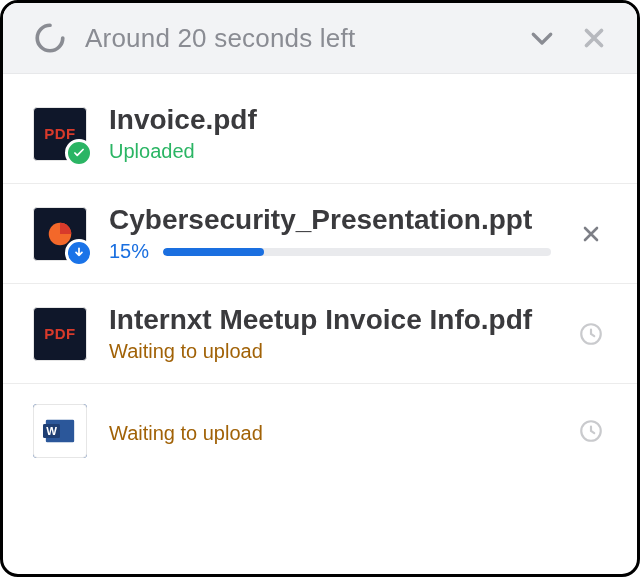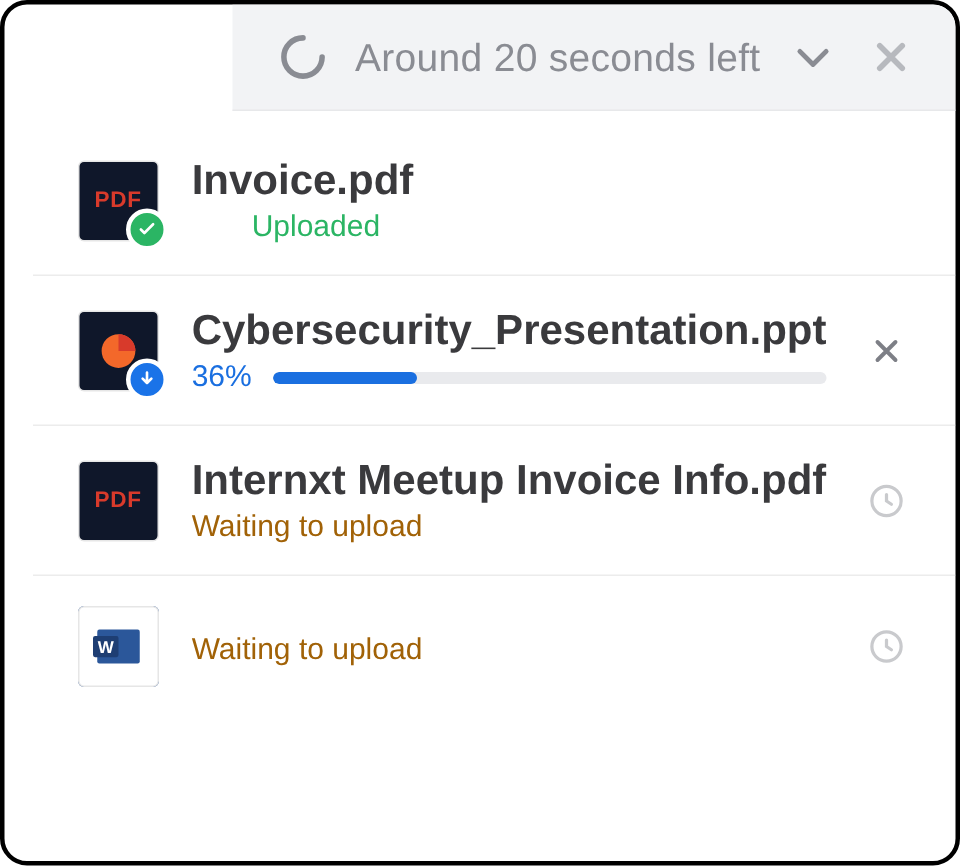--- a/index.html
+++ b/index.html
@@ -5,21 +5,21 @@
   * { box-sizing: border-box; margin: 0; padding: 0; }
   html, body { width: 640px; height: 577px; }
   body {
     font-family: -apple-system, BlinkMacSystemFont, "Segoe UI", Helvetica, Arial, sans-serif;
     background: #fff;
     color: #3a3a3a;
     border-radius: 18px;
     overflow: hidden;
     border: 3px solid #000;
   }
-  .panel { width: 100%; height: 100%; display: flex; flex-direction: column; align-items: flex-end; }
+  .panel { width: 100%; height: 100%; display: flex; flex-direction: column; }
   .header {
     background: #f2f3f5;
     display: flex;
     align-items: center;
     padding: 18px 26px 18px 30px;
     gap: 18px;
     border-bottom: 1px solid #e7e8ea;
   }
   .spinner {
     width: 34px; height: 34px;
@@ -77,21 +77,21 @@
     color:#3a3a3d;
     white-space: nowrap; overflow:hidden; text-overflow:ellipsis;
   }
   .sub {
     margin-top: 4px;
     font-size: 20px;
     display:flex;
     align-items:center;
     gap: 12px;
   }
-  .sub.done { color:#2bb564; font-weight:500;margin-left:40px; }
+  .sub.done { color:#2bb564; font-weight:500; }
   .sub.wait { color:#a16207; }
   .sub.prog { color:#1a6fe0; font-weight:500; }
   .bar {
     flex:1;
     height: 8px;
     background:#e9eaed;
     border-radius: 4px;
     overflow:hidden;
     margin-left: 2px;
   }
@@ -158,21 +158,21 @@
         </div>
         <div class="badge dl">
           <svg viewBox="0 0 24 24" width="14" height="14">
               <path d="M12 4v12m0 0l-5-5m5 5l5-5" fill="none" stroke="#fff" stroke-width="3" stroke-linecap="round" stroke-linejoin="round"></path>
             </svg>
         </div>
       </div>
       <div class="info">
         <div class="fname">Cybersecurity_Presentation.ppt</div>
         <div class="sub prog">
-          <span>36%</span>
+          <span>15%</span>
           <span class="bar">
               <i style="width:26%"></i>
             </span>
         </div>
       </div>
       <div class="trail">
         <svg viewBox="0 0 24 24" width="24" height="24">
           <path d="M6 6l12 12M18 6l-12 12" fill="none" stroke="#7d7f86" stroke-width="2.6" stroke-linecap="round"></path>
         </svg>
       </div>

